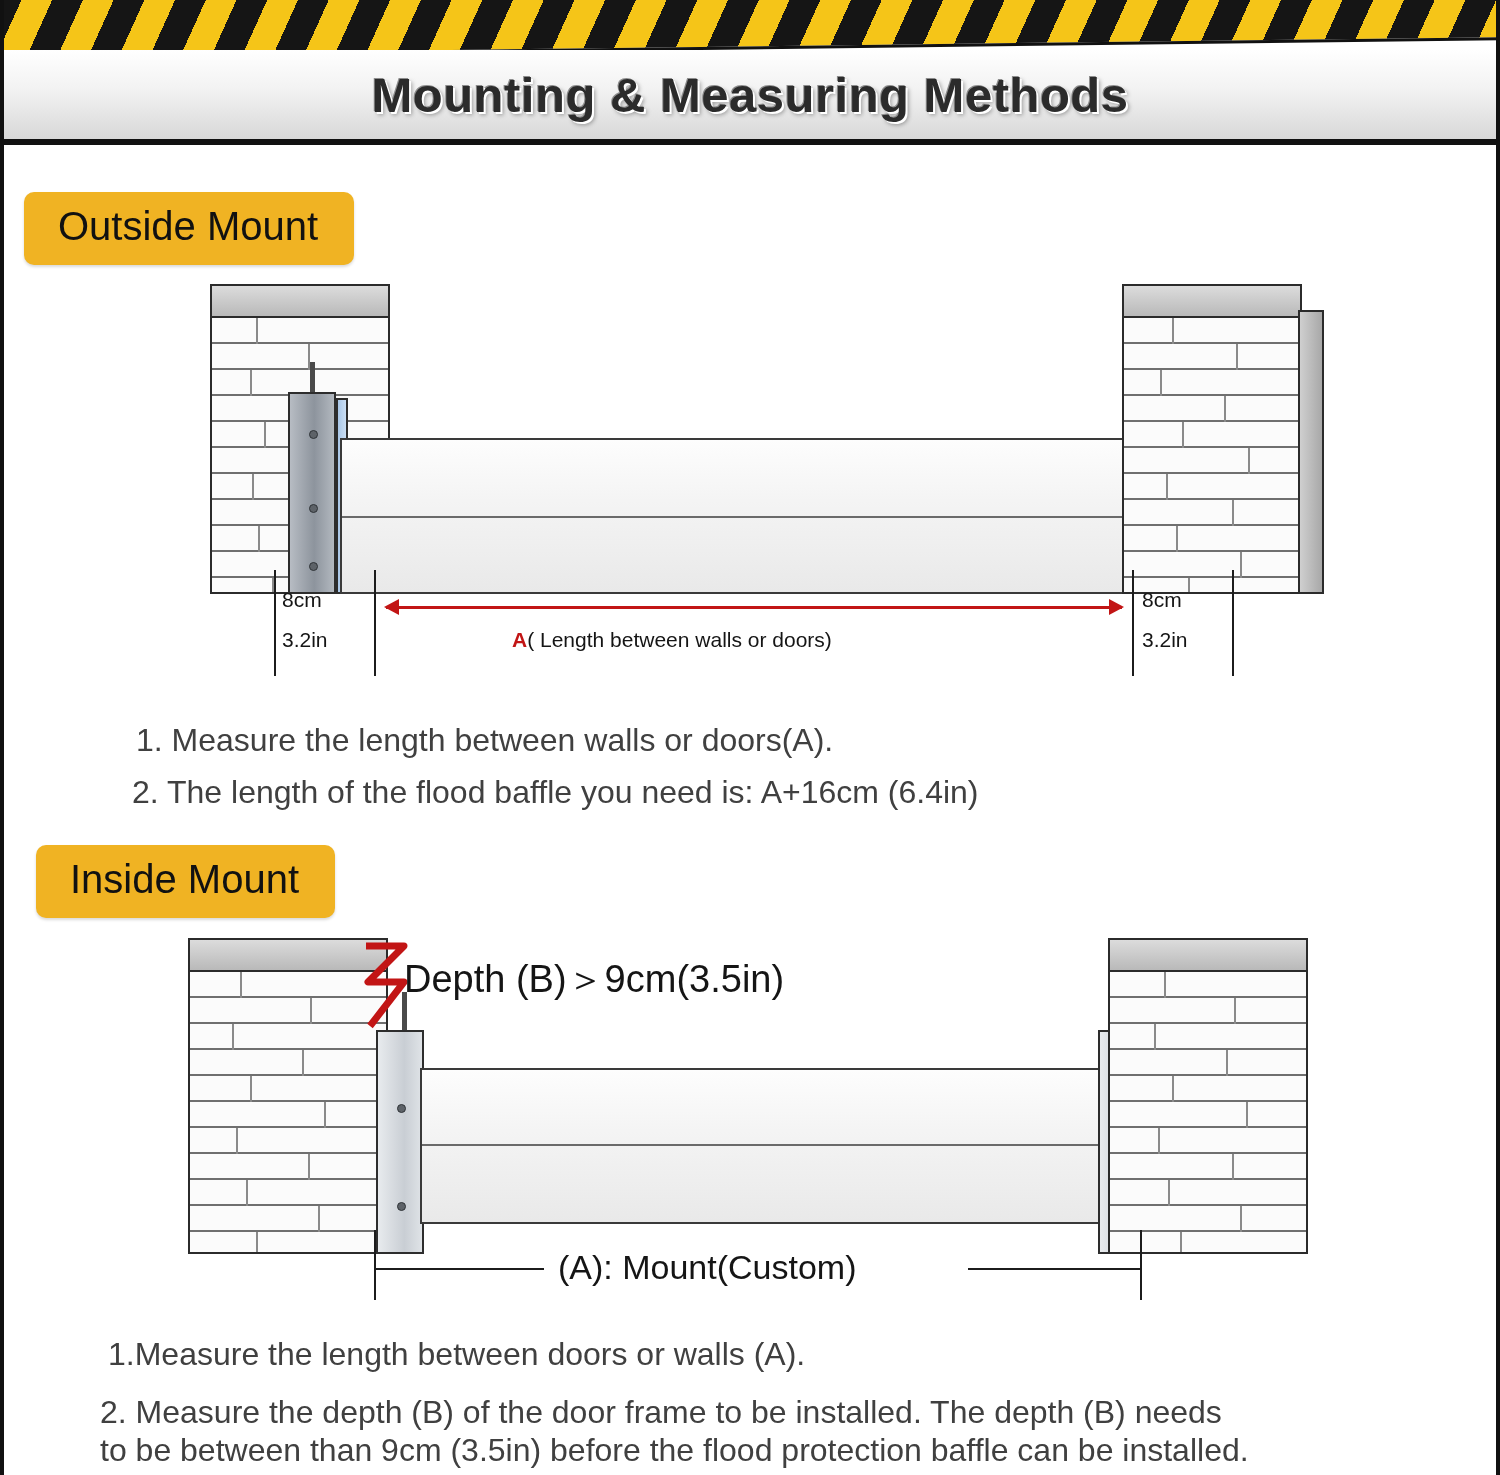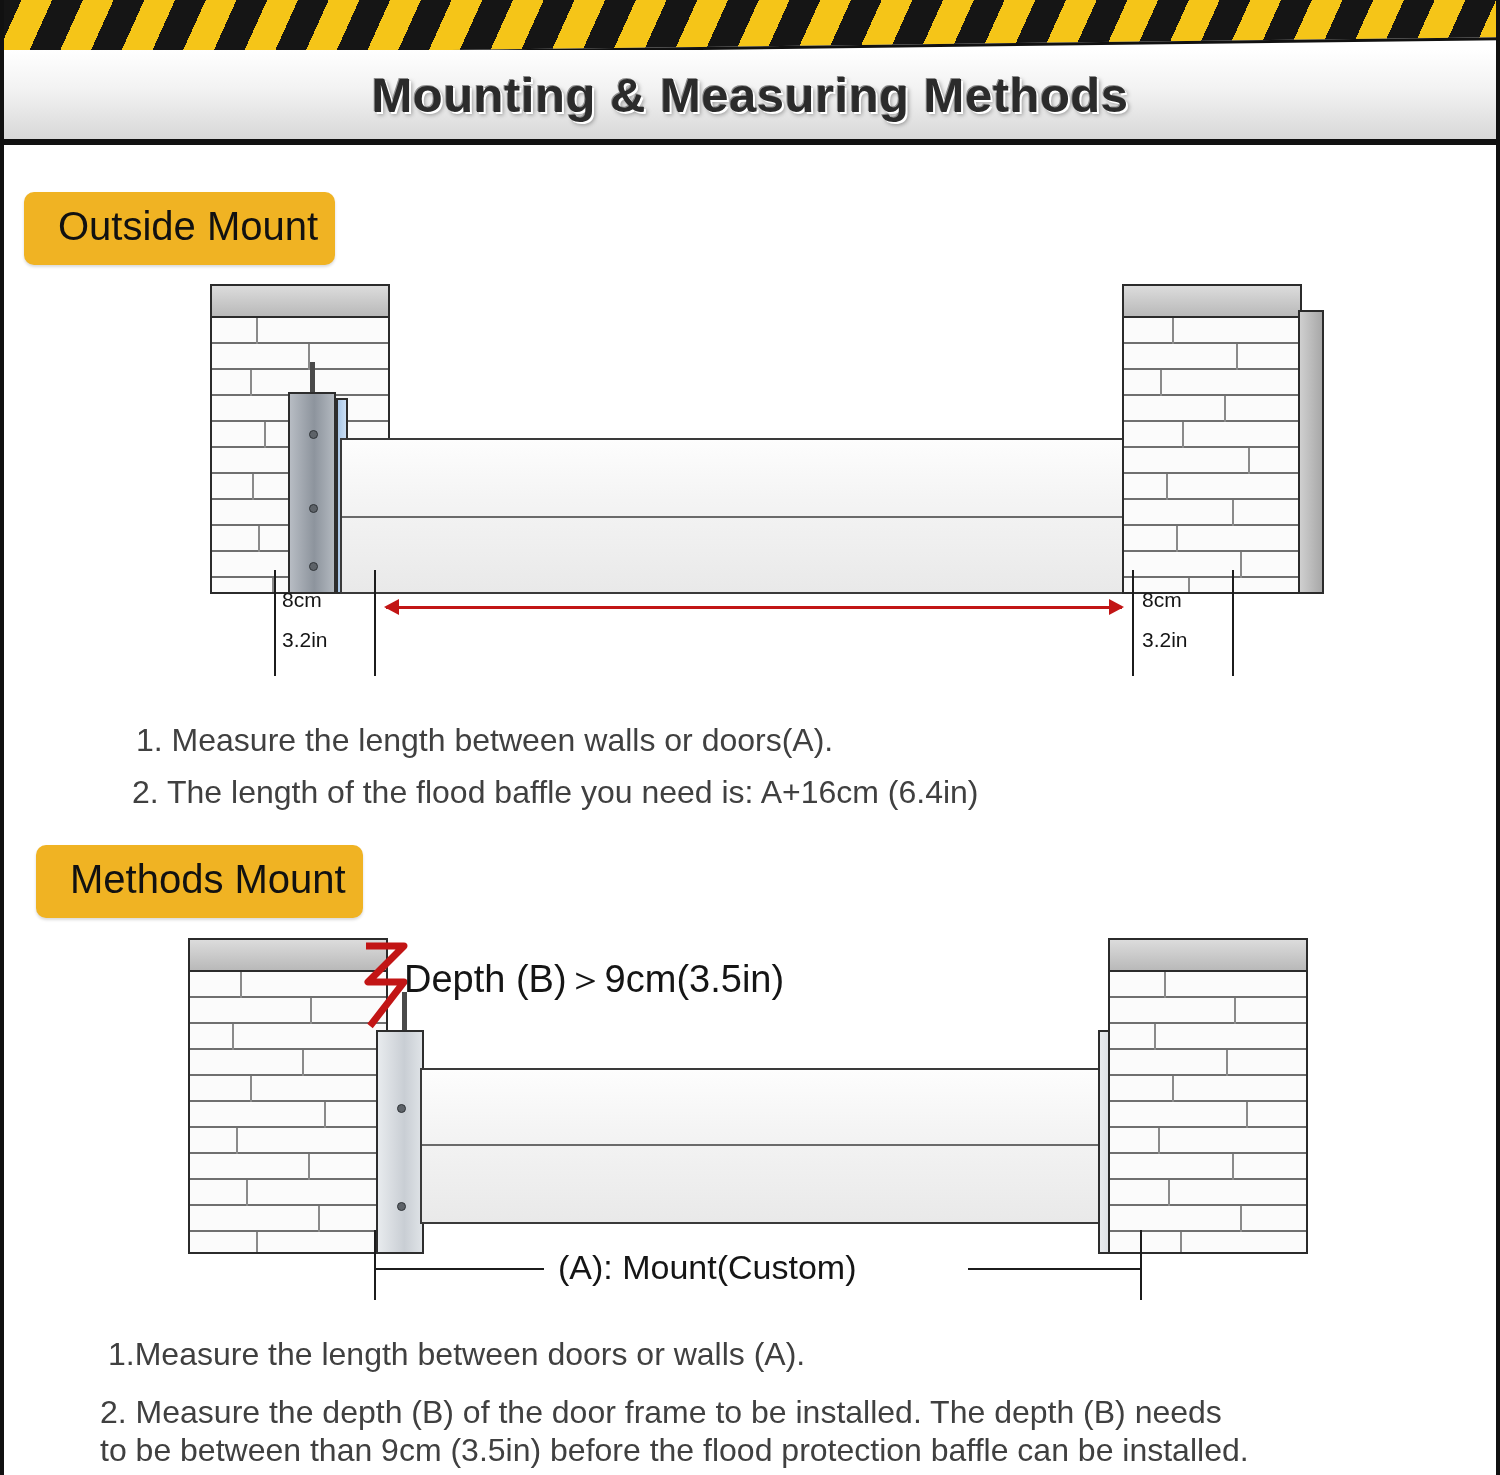--- a/index.html
+++ b/index.html
@@ -61,21 +61,21 @@
     white-space: nowrap;
   }
 
   
   .pill {
     position: absolute;
     background: #f0b323;
     border-radius: 10px;
     color: #111;
     font-size: 40px;
-    padding: 12px 17px 16px 34px;
+    padding: 12px 36px 16px 34px;
     box-shadow: 0 2px 3px rgba(0,0,0,0.15);
   }
   #pill-outside { left: 24px; top: 192px; }
   #pill-inside  { left: 36px; top: 845px; }
 
   
   .diagram { position: absolute; }
 
   
   .pillar {
@@ -314,26 +314,29 @@
   <div class="tick" style="left:1132px; top:300px; height:106px;"></div>
   <div class="tick" style="left:1232px; top:300px; height:106px;"></div>
 
   <div class="dimline" style="left:386px; top:336px; width:736px;"></div>
 
   <div class="label" style="left:282px; top:318px;">8cm</div>
   <div class="label" style="left:282px; top:358px;">3.2in</div>
   <div class="label" style="left:1142px; top:318px;">8cm</div>
   <div class="label" style="left:1142px; top:358px;">3.2in</div>
 
+  <div class="label" style="left:512px; top:358px;">
+    <span class="redA">A</span><span>( Length between walls or doors)</span>
+  </div>
 </div>
 
 <div class="caption" style="left:136px; top:722px;">1. Measure the length between walls or doors(A).</div>
 <div class="caption" style="left:132px; top:774px;">2. The length of the flood baffle you need is: A+16cm (6.4in)</div>
 
-<div class="pill" id="pill-inside">Methods Mount</div>
+<div class="pill" id="pill-inside">Inside Mount</div>
 
 <div class="diagram" id="diagram-inside" style="left:0; top:930px; width:1500px; height:360px;">
 
   <div class="pillar" style="left:188px; top:8px; width:200px; height:316px;">
     <div class="top"></div>
     <div class="face" style="top:32px; height:284px;">
       <div class="brickcol" style="left:50px; top:0; height:26px;"></div>
       <div class="brickcol" style="left:120px; top:26px; height:26px;"></div>
       <div class="brickcol" style="left:42px; top:52px; height:26px;"></div>
       <div class="brickcol" style="left:112px; top:78px; height:26px;"></div>

